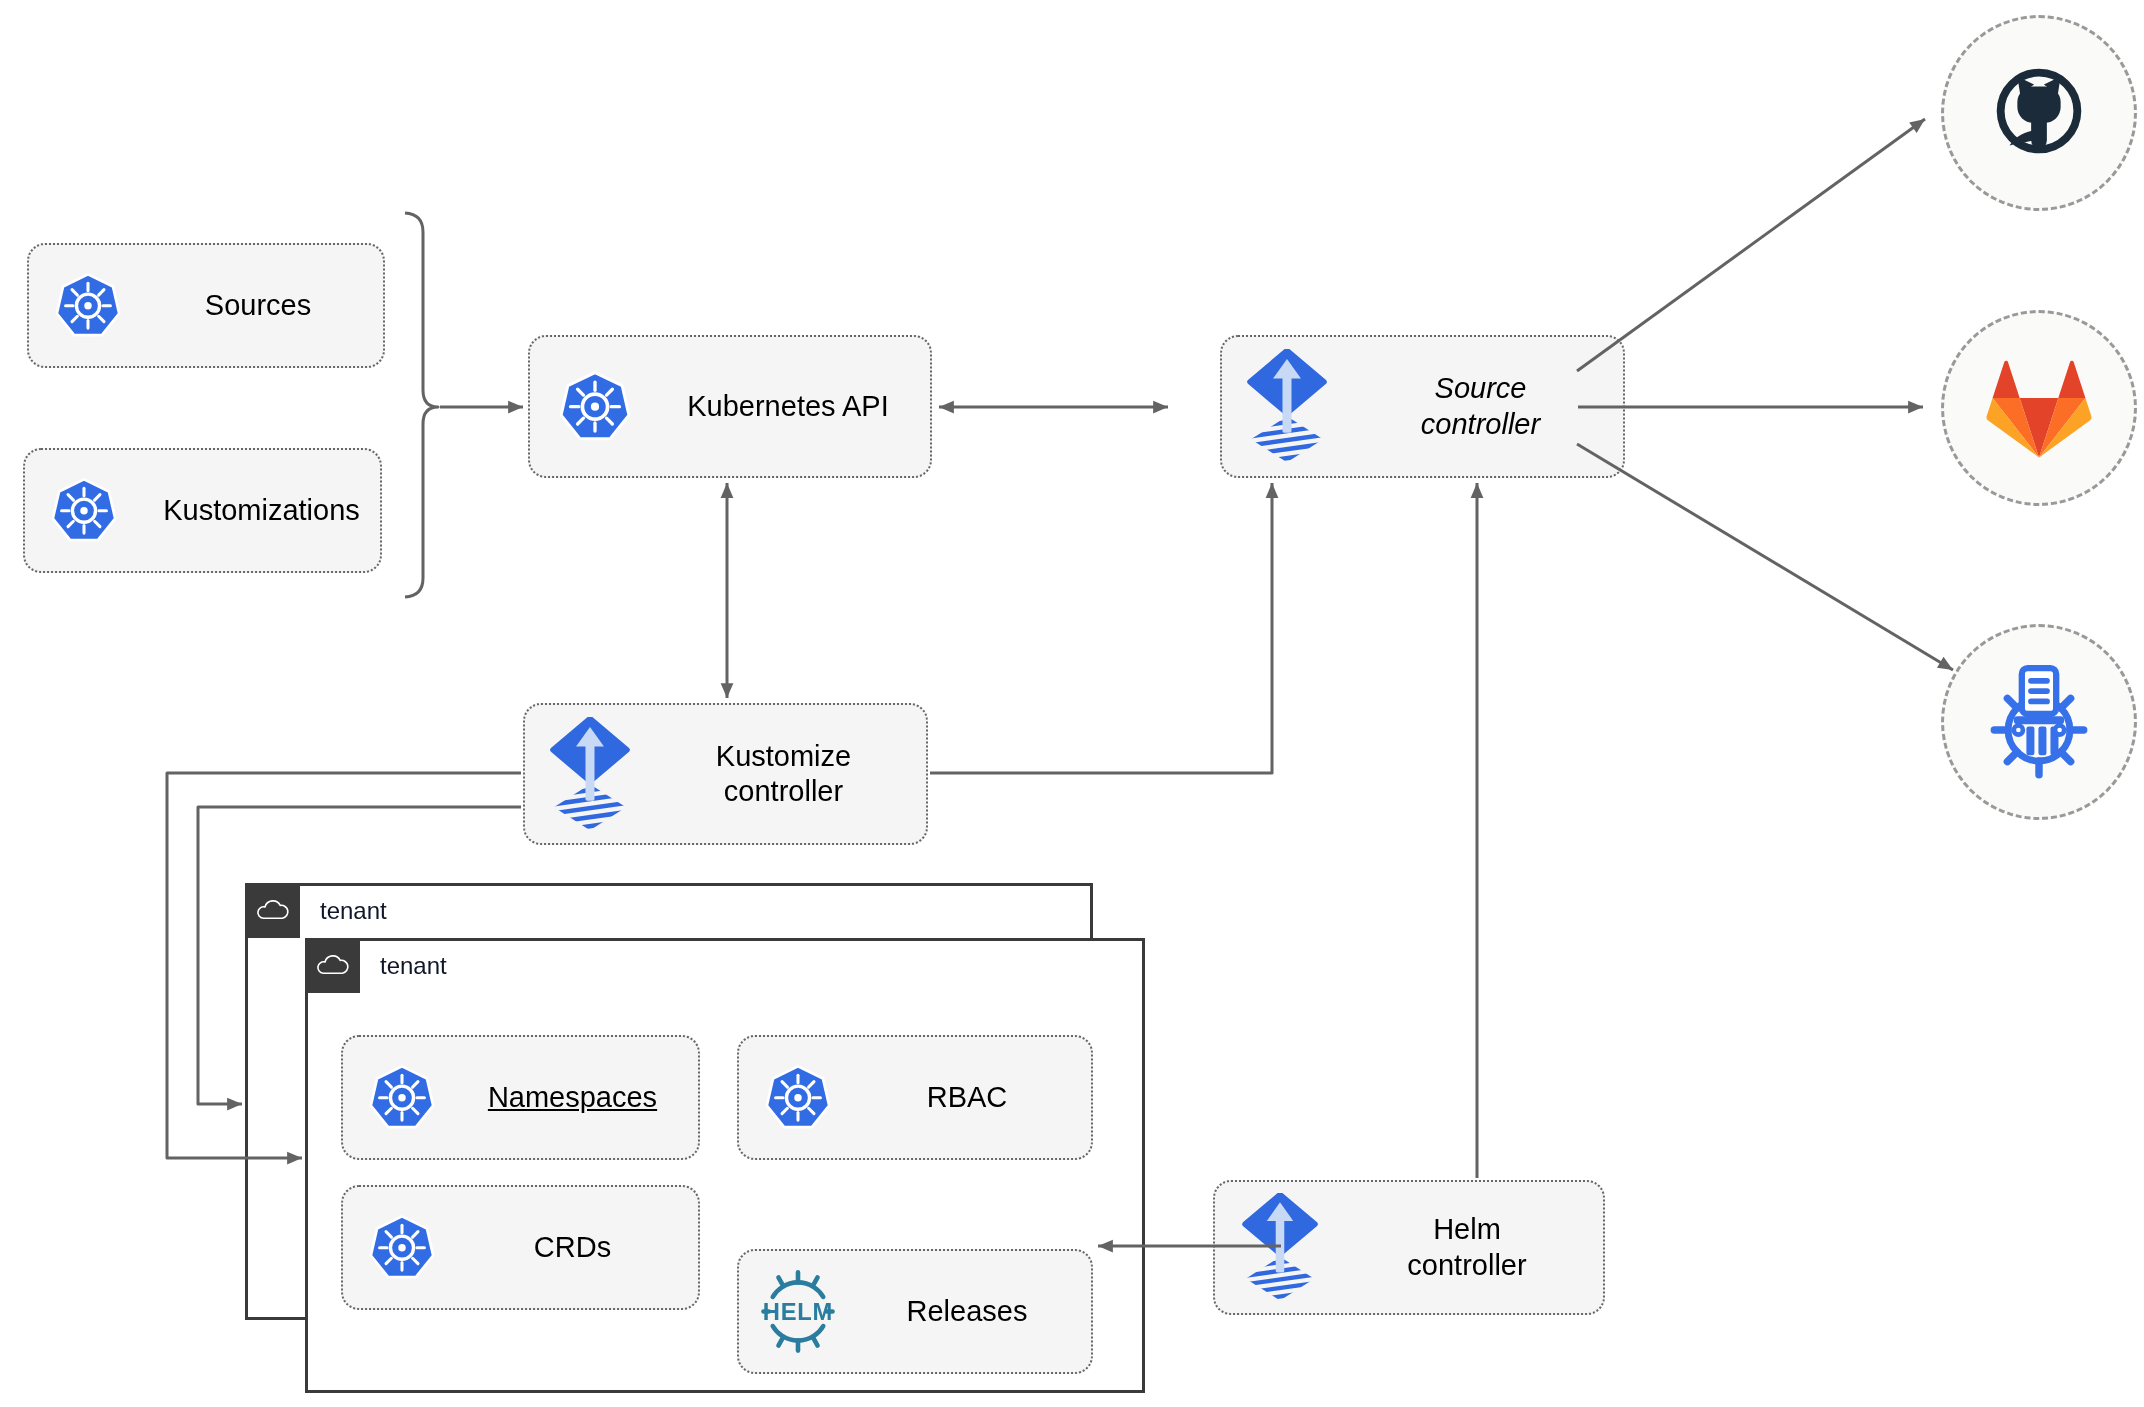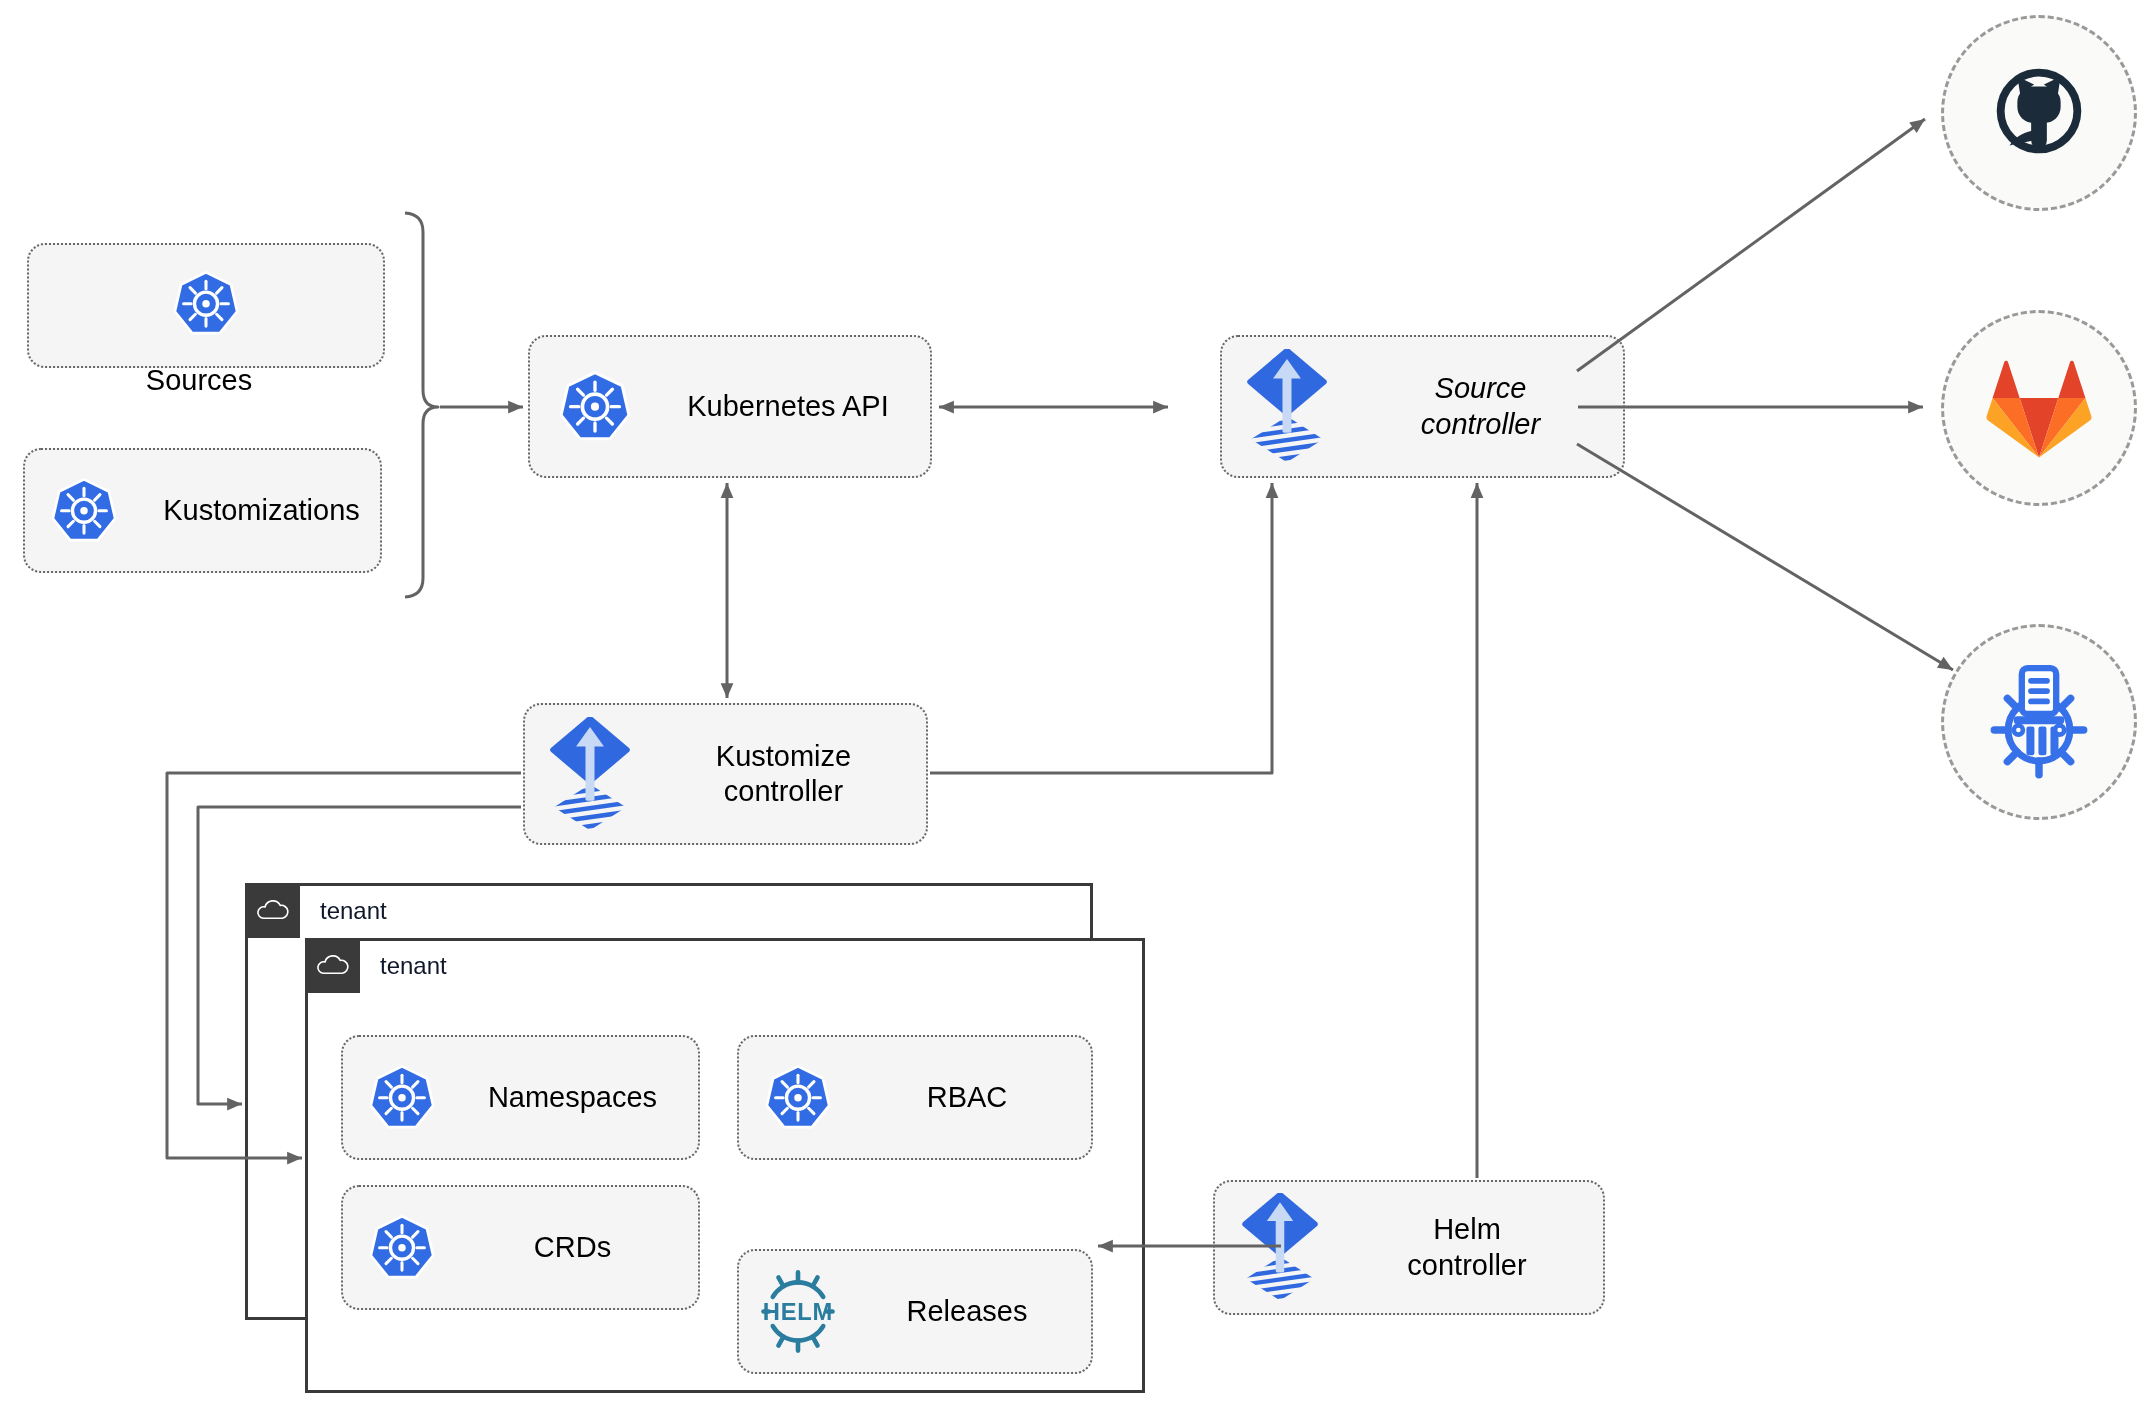--- a/index.html
+++ b/index.html
@@ -66,21 +66,21 @@
   <div class="tenant z2" style="left:305px;top:938px;width:840px;height:455px;"></div>
   <div class="tenant-badge z3" style="left:305px;top:938px;">
     <span>
       <svg width="36" height="25" viewBox="0 0 44 30">
         <path d="M33.5 24.5 H10.5 a7 7 0 1 1 1.7-13.8 A10 10 0 0 1 30.8 8.7 A7.6 7.6 0 0 1 33.5 24.5 Z" style="fill:none;stroke:var(--c-badge_glyph);" stroke-width="2" stroke-linejoin="round"></path>
       </svg>
     </span>
   </div>
   <div class="tenant-label z3" style="left:380px;top:938px;">tenant</div>
 
-  <div class="node z3" style="left:27px;top:243px;width:358px;height:125px;flex-direction:column;">
+  <div class="node z3" style="left:27px;top:243px;width:358px;height:125px;">
     <div class="icon-zone">
       <svg width="68" height="66" viewBox="0 0 100 97">
         <polygon points="50,2 86.7,19.7 95.8,59.5 70.4,91.3 29.6,91.3 4.2,59.5 13.3,19.7" style="fill:var(--c-kubernetes_blue);stroke:#fff;" stroke-width="4" stroke-linejoin="round"></polygon>
         <g style="stroke:#fff;" stroke-width="4.5" stroke-linecap="round">
           <circle cx="50" cy="48" r="17" fill="none" stroke-width="5"></circle>
           <line x1="72" y1="48" x2="83" y2="48"></line>
             <line x1="28" y1="48" x2="17" y2="48"></line>
           <line x1="50" y1="70" x2="50" y2="81"></line>
             <line x1="50" y1="26" x2="50" y2="15"></line>
           <line x1="65.6" y1="63.6" x2="73.5" y2="71.5"></line>
@@ -204,21 +204,21 @@
         </g>
         <rect x="44.5" y="32" width="11" height="70" rx="2" style="fill:var(--c-flux_light);"></rect>
         <polygon points="50,12 67,36 33,36" style="fill:var(--c-flux_light);"></polygon>
       </svg>
     </div>
     <div class="label two-line">
         <span>Helm controller</span>
       </div>
   </div>
 
-  <div class="node z3" style="left:341px;top:1035px;width:359px;height:125px;">
+  <div class="node z3" style="left:341px;top:1035px;width:359px;height:125px;text-decoration:underline;">
     <div class="icon-zone">
       <svg width="68" height="66" viewBox="0 0 100 97">
         <polygon points="50,2 86.7,19.7 95.8,59.5 70.4,91.3 29.6,91.3 4.2,59.5 13.3,19.7" style="fill:var(--c-kubernetes_blue);stroke:#fff;" stroke-width="4" stroke-linejoin="round"></polygon>
         <g style="stroke:#fff;" stroke-width="4.5" stroke-linecap="round">
           <circle cx="50" cy="48" r="17" fill="none" stroke-width="5"></circle>
           <line x1="72" y1="48" x2="83" y2="48"></line>
             <line x1="28" y1="48" x2="17" y2="48"></line>
           <line x1="50" y1="70" x2="50" y2="81"></line>
             <line x1="50" y1="26" x2="50" y2="15"></line>
           <line x1="65.6" y1="63.6" x2="73.5" y2="71.5"></line>

